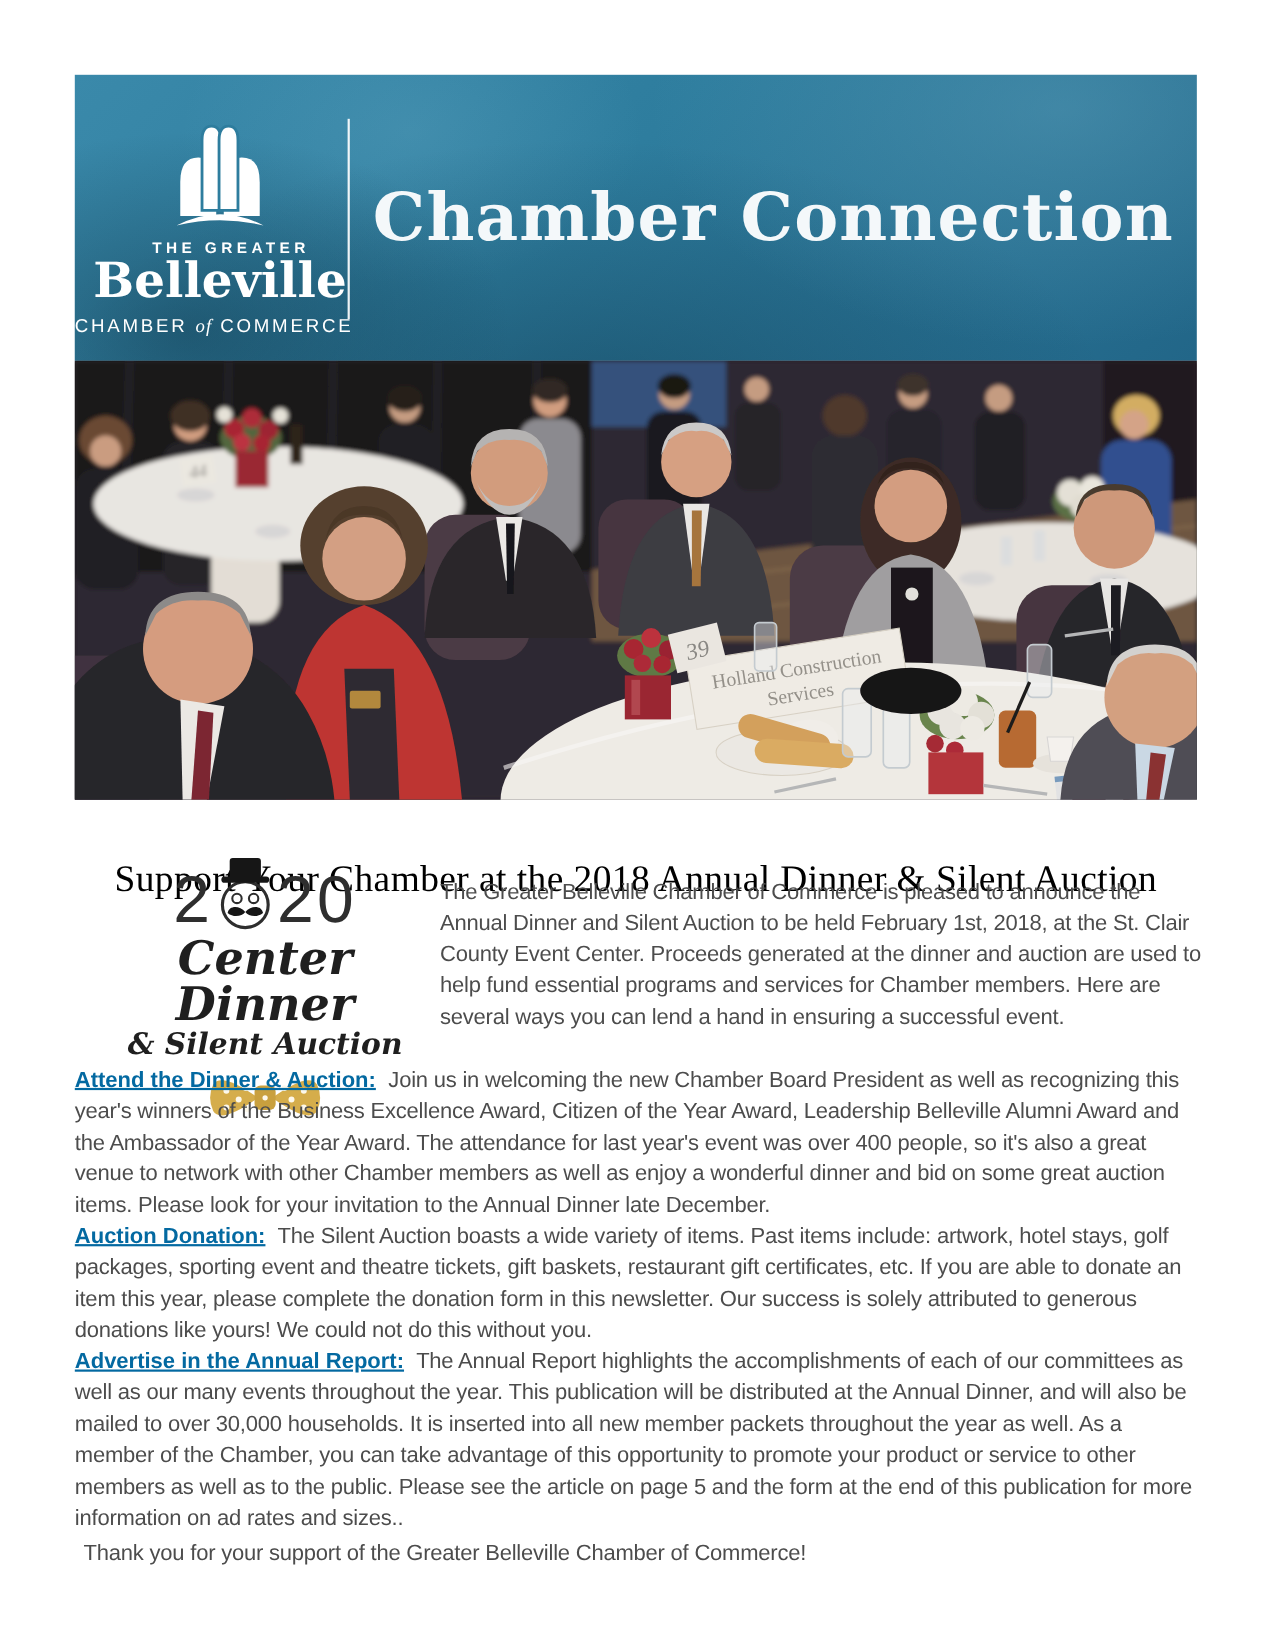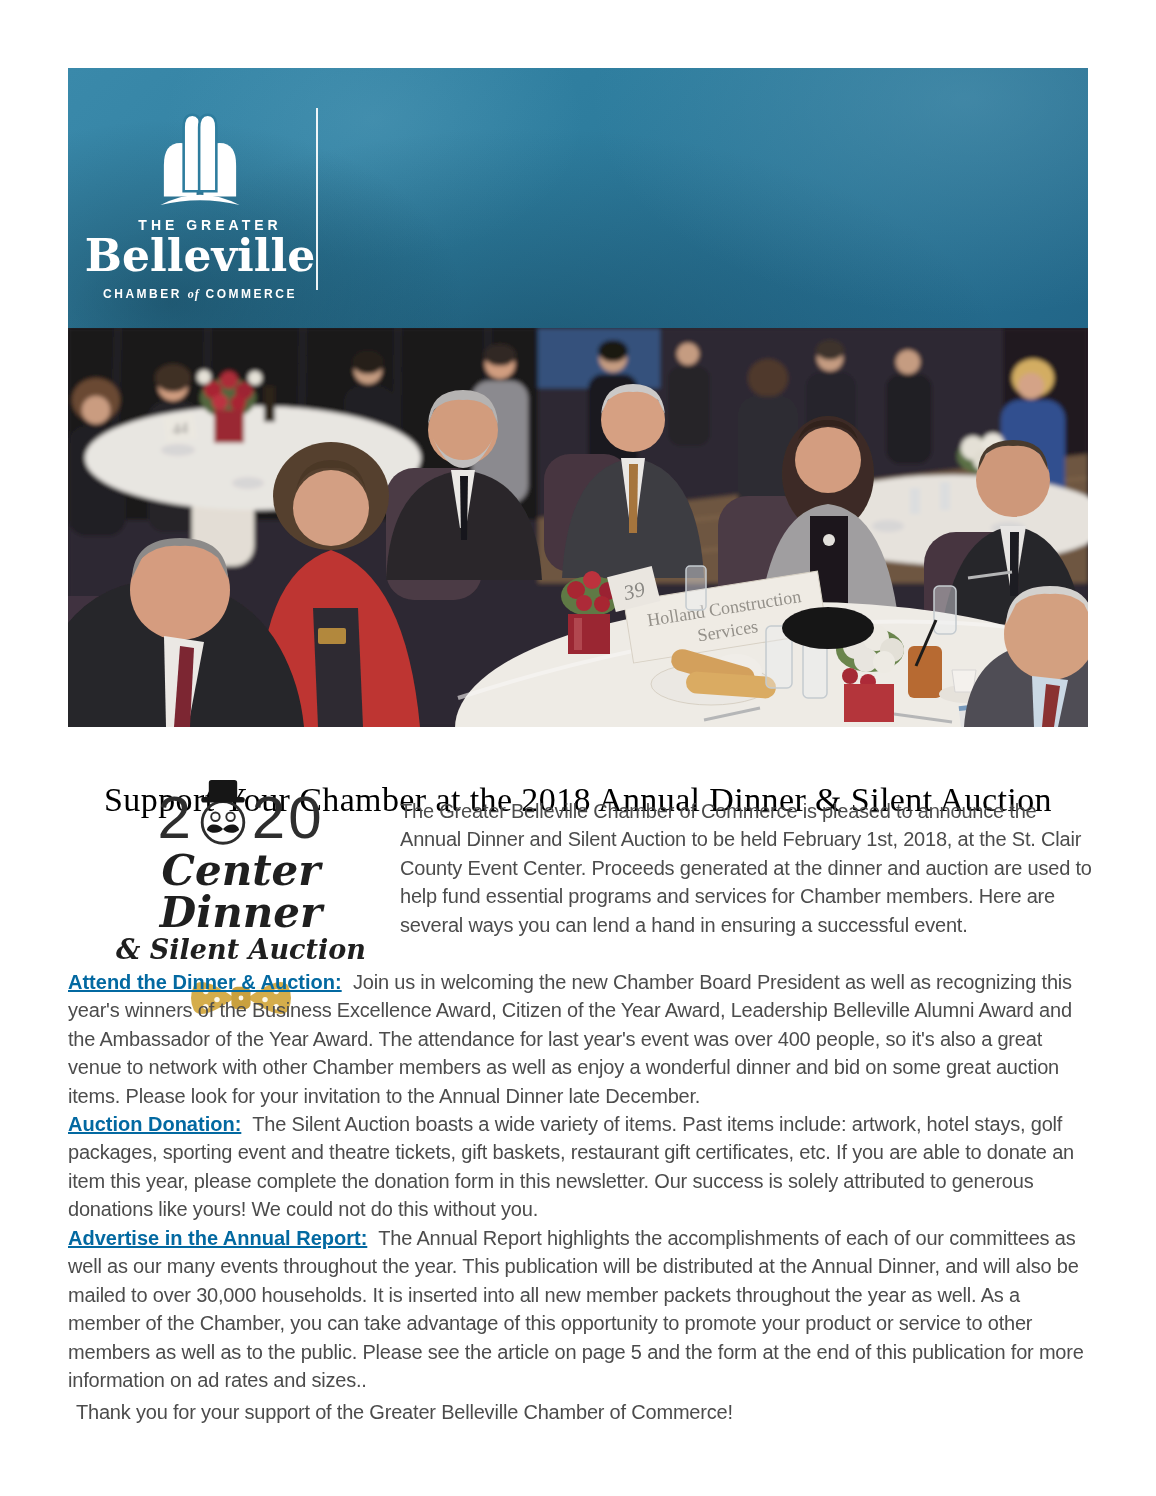--- a/index.html
+++ b/index.html
@@ -14,21 +14,21 @@
       radial-gradient(420px 260px at 10% 90%, rgba(15,55,75,.50), transparent 70%),
       radial-gradient(520px 300px at 88% 12%, rgba(110,175,200,.35), transparent 72%),
       radial-gradient(640px 320px at 45% 115%, rgba(8,40,60,.38), transparent 75%),
       radial-gradient(300px 200px at 30% 20%, rgba(120,185,210,.22), transparent 70%),
       linear-gradient(135deg, #3a89aa 0%, #2e7d9e 45%, #226688 100%);
   }
   .m-logo { position:absolute; left:0; top:0; width:264px; height:260px; color:#ffffff; }
   .m-logo svg { position:absolute; left:89px; top:42px; }
   .l1 { position:absolute; top:149px; width:100%; text-align:center; font-size:14px; font-weight:bold; letter-spacing:4px;padding-left:20px; }
   .l2 { position:absolute; top:162px; width:100%; text-align:center; font-family:"DejaVu Serif", serif; font-weight:bold; font-size:44px; }
-  .l3 { position:absolute; top:219px; width:100%; text-align:center; font-size:12px; font-weight:bold; letter-spacing:2.5px; }
+  .l3 { position:absolute; top:219px; width:100%; text-align:left; font-size:17px; font-weight:normal; letter-spacing:2.5px; }
   .l3 i { font-family:"Liberation Serif", serif; text-transform:lowercase; letter-spacing:1px; }
   .m-div { position:absolute; left:248px; top:40px; width:2px; height:182px; background:rgba(255,255,255,.92); }
   .m-title { position:absolute; left:250px; right:0; top:0; height:100%;
     display:flex; flex-direction:column; align-items:center; justify-content:center; color:#f4f8fa; }
   .m-title h1 { font-family:"DejaVu Serif", serif; font-weight:bold; font-size:60px; letter-spacing:1px; line-height:1; }
   .m-sub { margin-top:8px; font-size:20px; font-weight:bold; letter-spacing:.3px; }
 
   
   .photo { position:absolute; left:68px; top:328px; width:1020px; height:399px; background:#241f26; }
   .photo svg { display:block; }
@@ -70,20 +70,21 @@
           <path d="M49,94 V20 Q49,5 59,5 Q69,5 69,20 V94 Z"></path>
         </g>
         <path d="M4,110 Q50,86 96,110 Q50,99 4,110 Z" fill="#ffffff"></path>
       </svg>
       <div class="l1">THE GREATER</div>
       <div class="l2">Belleville</div>
       <div class="l3"><span>CHAMBER</span> <i>of</i> <span>COMMERCE</span></div>
     </div>
     <div class="m-div"></div>
     <div class="m-title">
+      <h1>Chamber Connection</h1>
     </div>
   </header>
 
   <div class="photo">
     <svg width="1020" height="399" viewBox="0 0 1020 399">
       <defs>
         <filter id="b2" x="-5%" y="-5%" width="110%" height="110%">
             <feGaussianBlur stdDeviation="2"></feGaussianBlur>
           </filter>
         <filter id="b1" x="-5%" y="-5%" width="110%" height="110%">

